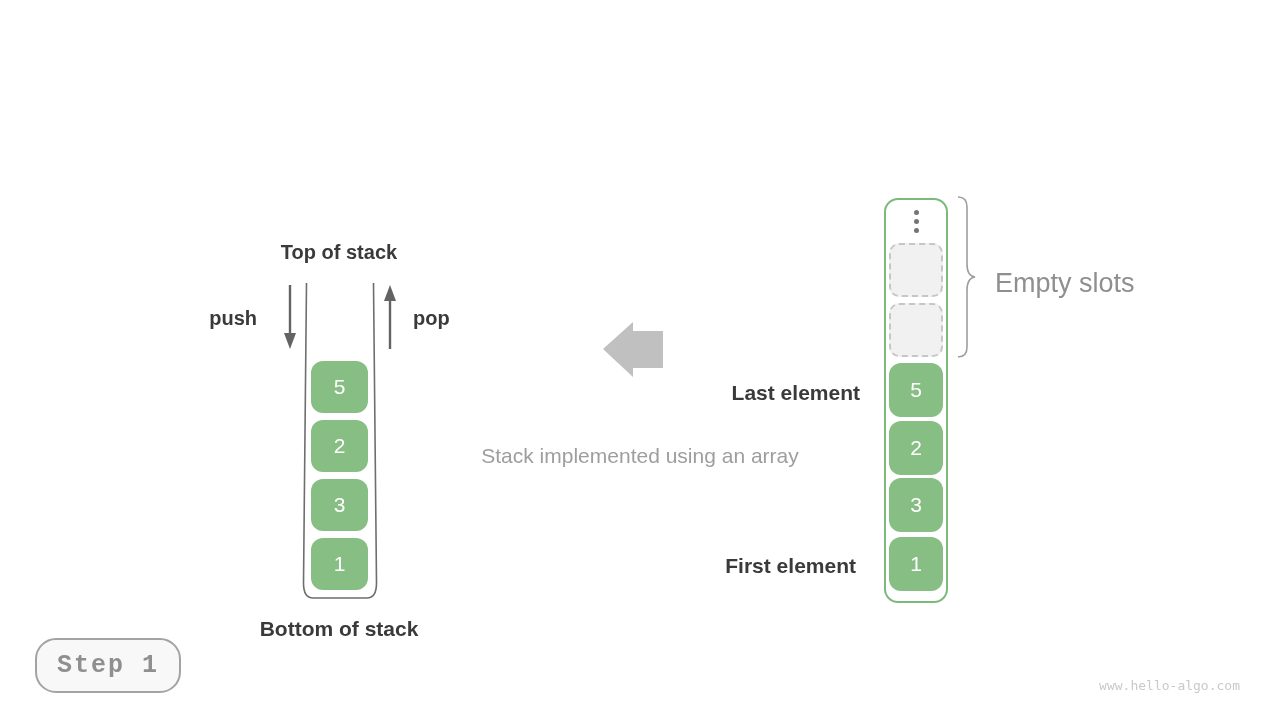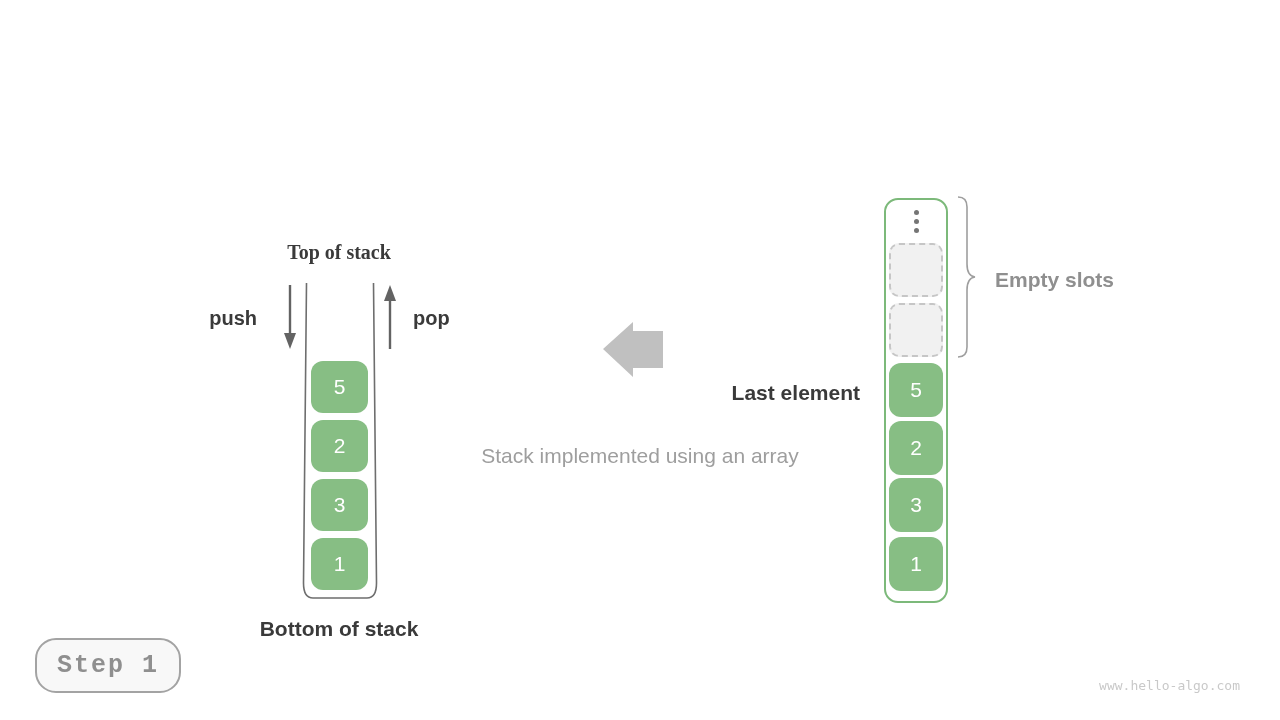--- a/index.html
+++ b/index.html
@@ -34,37 +34,37 @@
   .dashed-cell{
     background:var(--slot-bg);border:2px dashed var(--slot-border);
     border-radius:10px;box-sizing:border-box;
   }
   .array-box{
     box-sizing:border-box;border:2px solid var(--array-border-green);
     border-radius:14px;background:#ffffff;
   }
   .dot{width:5px;height:5px;border-radius:50%;background:#757575;margin:4px auto;}
   .caption{font-size:21px;color:var(--text-gray);margin-top:16px;}
-  .muted-bold{font-weight:bold;color:var(--label-gray);font-size:21px;}
+  .muted-bold{font-weight:normal;color:var(--label-gray);font-size:27px;}
   .step-badge{
     box-sizing:border-box;border:2px solid var(--step-border);border-radius:21px;
     background:var(--step-bg);display:flex;align-items:center;justify-content:center;
     font-family:"Liberation Mono",monospace;font-weight:bold;font-size:25px;
     color:var(--step-text);letter-spacing:2px;
   }
   .watermark{
     font-family:"DejaVu Sans Mono",monospace;font-size:13px;color:var(--watermark-gray);
   }
 </style>
 </head>
 <body>
 
 <div class="canvas">
 
-  <div class="abs bold-dark center" style="left:239px;top:240px;width:200px;font-family:Liberation Serif, serif;">Top of stack</div>
+  <div class="abs bold-dark center" style="left:239px;top:240px;width:200px;">Top of stack</div>
 
   <div class="abs bold-dark right" style="left:177px;top:306px;width:80px;">push</div>
 
   <svg class="abs" style="left:283px;top:284px;" width="14" height="66">
     <line x1="7" y1="1" x2="7" y2="51" style="stroke:var(--arrow-dark);stroke-width:2.4;"></line>
     <polygon points="1,49 13,49 7,65" style="fill:var(--arrow-dark);"></polygon>
   </svg>
 
   <svg class="abs" style="left:383px;top:284px;" width="14" height="66">
     <polygon points="1,17 13,17 7,1" style="fill:var(--arrow-dark);"></polygon>
@@ -85,20 +85,21 @@
   <div class="abs bold-dark center" style="left:214px;top:617px;width:250px;font-size:21px;">Bottom of stack</div>
 
   <svg class="abs" style="left:603px;top:322px;" width="60" height="56" viewBox="0 0 60 56">
     <polygon points="0,27 30,0 30,9 60,9 60,46 30,46 30,55" style="fill:var(--arrow-light);"></polygon>
   </svg>
 
   <div class="abs caption center" style="left:440px;top:428px;width:400px;">Stack implemented using an array</div>
 
   <div class="abs bold-dark right" style="left:660px;top:381px;width:200px;font-size:21px;">Last element</div>
 
+  <div class="abs bold-dark right" style="left:656px;top:554px;width:200px;font-size:21px;">First element</div>
 
   <div class="abs array-box" style="left:884px;top:198px;width:64px;height:405px;">
     <div class="abs" style="left:0;top:6px;width:100%;">
       <div class="dot"></div>
         <div class="dot"></div>
         <div class="dot"></div>
     </div>
     <div class="abs dashed-cell" style="left:3px;top:43px;width:54px;height:54px;"></div>
     <div class="abs dashed-cell" style="left:3px;top:103px;width:54px;height:54px;"></div>
     <div class="abs green-cell" style="left:3px;top:163px;width:54px;height:54px;">5</div>

